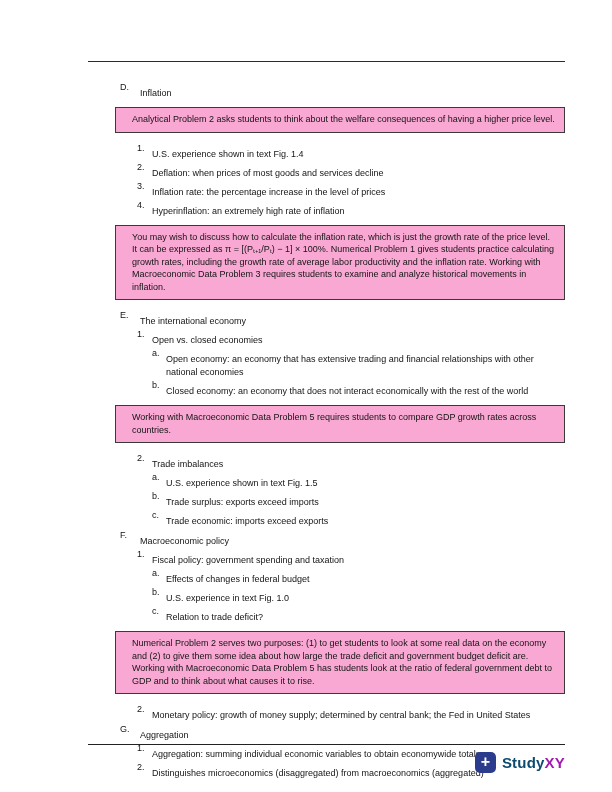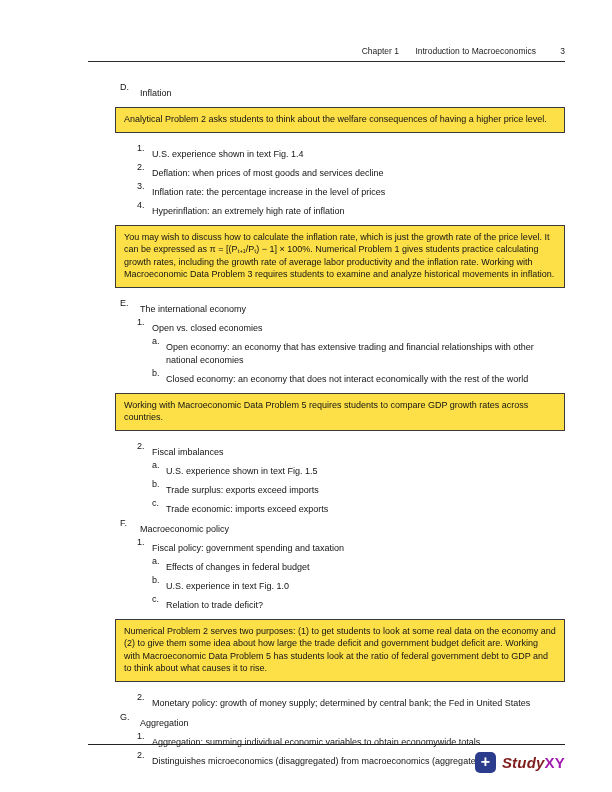--- a/index.html
+++ b/index.html
@@ -49,22 +49,22 @@
   .item .item-text { flex: 1 1 auto; margin-top: 6px; }
   .level-0 { margin-left: 32px; margin-top: 1px; }
   .level-0 .marker { width: 20px; }
   .level-1 { margin-left: 49px; }
   .level-1 .marker { width: 15px; }
   .level-2 { margin-left: 64px; }
   .level-2 .marker { width: 14px; }
   .note-box {
     margin: 7px 0 9px 27px;
     border: 1px solid #3a3a3a;
-    padding: 5px 8px 6px 8px;
-    background: #fde047;
+    padding: 5px 8px 6px 16px;
+    background: #f9a8d4;
   }
   .note-text { line-height: 12.5px; }
   
   .footer-rule {
     position: absolute;
     top: 744px;
     left: 88px;
     right: 47px;
     border-top: 1.6px solid #222222;
   }
@@ -81,33 +81,28 @@
     height: 21px;
     border-radius: 5px;
     background: #2c3c8c;
     color: #ffffff;
     font-size: 16px;
     font-weight: 700;
     line-height: 20px;
     text-align: center;
   }
   .logo-text { font-size: 15px; font-weight: 700; letter-spacing: 0.2px; }
-  .logo-text .main   { color: #7f1d1d; font-style: italic; }
+  .logo-text .main   { color: #0c4a6e; }
   .logo-text .accent { color: #a21caf; }
 </style>
 </head>
 <body>
 
 <div class="page">
 
-  <div class="header">
-    <span class="chapter">Chapter 1</span>
-    <span class="title">Introduction to Macroeconomics</span>
-    <span class="pagenum">3</span>
-  </div>
   <div class="header-rule"></div>
 
   <div class="content">
       <div class="item level-0">
         <span class="marker">D.</span>
         <span class="item-text">Inflation</span>
       </div>
       <div class="note-box">
         <div class="note-text">Analytical Problem 2 asks students to think about the welfare consequences of having a higher price level.</div>
       </div>
@@ -144,21 +139,21 @@
       </div>
       <div class="item level-2">
         <span class="marker">b.</span>
         <span class="item-text">Closed economy: an economy that does not interact economically with the rest of the world</span>
       </div>
       <div class="note-box">
         <div class="note-text">Working with Macroeconomic Data Problem 5 requires students to compare GDP growth rates across countries.</div>
       </div>
       <div class="item level-1">
         <span class="marker">2.</span>
-        <span class="item-text">Fiscal imbalances</span>
+        <span class="item-text">Trade imbalances</span>
       </div>
       <div class="item level-2">
         <span class="marker">a.</span>
         <span class="item-text">U.S. experience shown in text Fig. 1.5</span>
       </div>
       <div class="item level-2">
         <span class="marker">b.</span>
         <span class="item-text">Trade surplus: exports exceed imports</span>
       </div>
       <div class="item level-2">

